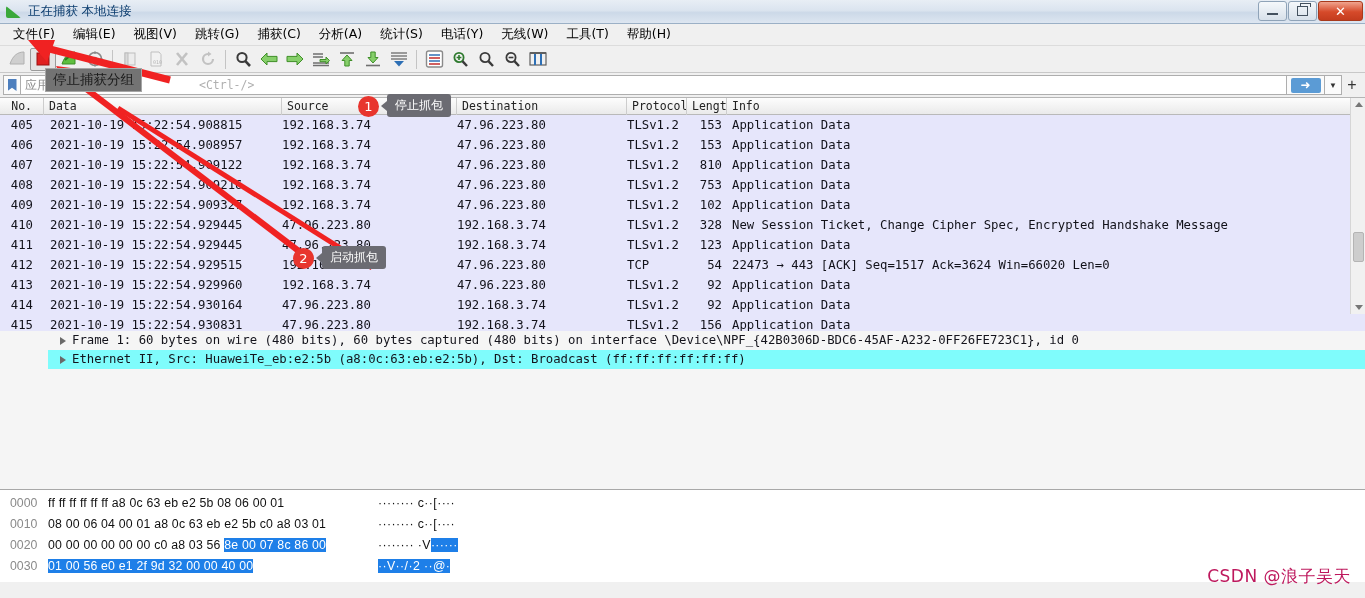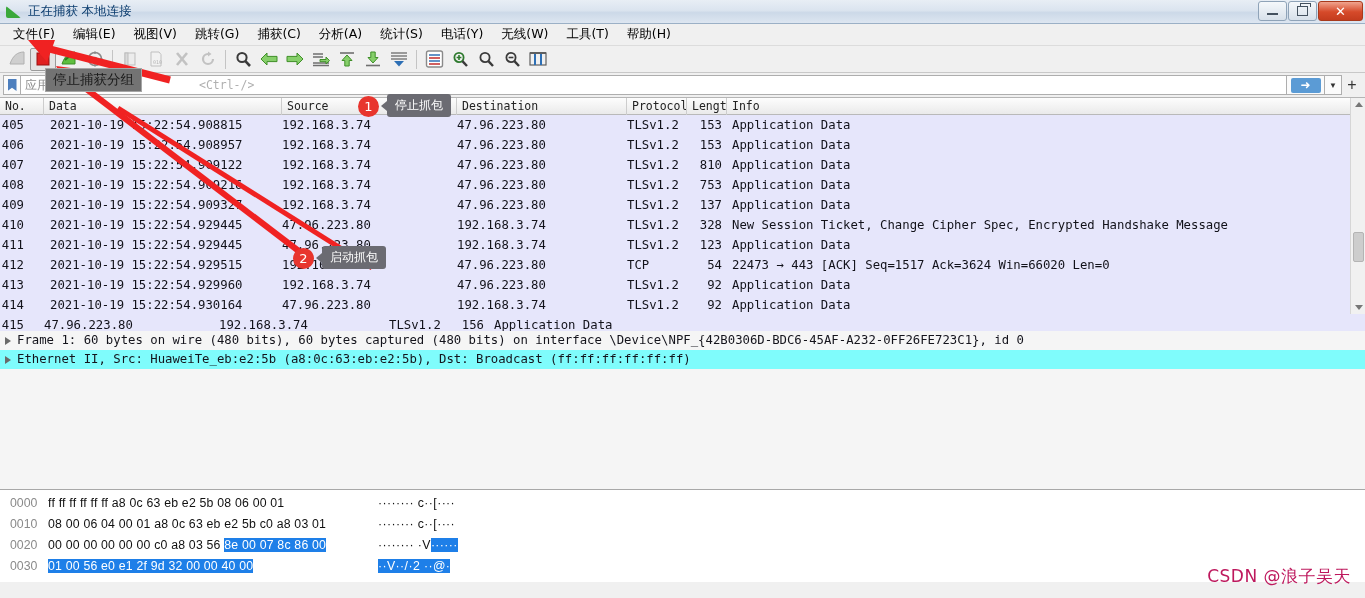--- a/index.html
+++ b/index.html
@@ -103,21 +103,21 @@
   .col-head .ch{
     border-right:1px solid #cdcdcd;height:17px;line-height:17px;
     padding-left:5px;box-sizing:border-box;overflow:hidden;white-space:nowrap;
   }
   .plist{
     font-family:"DejaVu Sans Mono",monospace;font-size:12.3px;color:#12121a;
     background:#fff;height:216px;overflow:hidden;position:relative;
   }
   .prow{height:20px;line-height:20px;display:flex;background:#e6e6fb;white-space:nowrap;}
   .prow .c{overflow:hidden;white-space:nowrap;box-sizing:border-box;}
-  .c-no{width:44px;text-align:right;padding-right:20px;}
+  .c-no{width:44px;text-align:right;padding-right:11px;}
   .c-time{width:238px;padding-left:6px;}
   .c-src{width:175px;}
   .c-dst{width:170px;}
   .c-proto{width:60px;}
   .c-len{width:40px;text-align:right;padding-right:5px;}
   .c-info{flex:1;padding-left:5px;}
   .vscroll{
     position:absolute;right:0;top:0;width:15px;height:216px;
     background:#f1f1f1;border-left:1px solid #d6d6d6;box-sizing:border-box;
   }
@@ -125,21 +125,21 @@
   .vscroll .ar{position:absolute;left:4px;width:0;height:0;}
   .vscroll .ar.up{top:4px;border-left:4px solid transparent;border-right:4px solid transparent;border-bottom:5px solid #777;}
   .vscroll .ar.dn{bottom:4px;border-left:4px solid transparent;border-right:4px solid transparent;border-top:5px solid #777;}
 
   
   .detail-pane{
     height:159px;background:#f5f5f5;border-top:1px solid #a8a8a8;
     font-family:"DejaVu Sans Mono",monospace;font-size:12.3px;color:#14141c;
     box-sizing:border-box;overflow:hidden;
   }
-  .drow{height:19px;line-height:19px;display:flex;align-items:center;padding-left:5px;white-space:nowrap;}
+  .drow{height:19px;line-height:19px;display:flex;align-items:center;padding-left:12px;white-space:nowrap;margin-left:48px;}
   .drow.hl{background:#7ffcfc;}
   .tri{
     width:0;height:0;margin-right:6px;
     border-top:4.5px solid transparent;border-bottom:4.5px solid transparent;
     border-left:6px solid #6a6a6a;flex:none;
   }
 
   
   .hex-pane{
     height:93px;background:#fff;border-top:1px solid #a8a8a8;
@@ -401,21 +401,21 @@
         <div class="c c-proto">TLSv1.2</div>
         <div class="c c-len">753</div>
         <div class="c c-info">Application Data</div>
       </div>
       <div class="prow">
         <div class="c c-no">409</div>
         <div class="c c-time">2021-10-19 15:22:54.909327</div>
         <div class="c c-src">192.168.3.74</div>
         <div class="c c-dst">47.96.223.80</div>
         <div class="c c-proto">TLSv1.2</div>
-        <div class="c c-len">137</div>
+        <div class="c c-len">102</div>
         <div class="c c-info">Application Data</div>
       </div>
       <div class="prow">
         <div class="c c-no">410</div>
         <div class="c c-time">2021-10-19 15:22:54.929445</div>
         <div class="c c-src">47.96.223.80</div>
         <div class="c c-dst">192.168.3.74</div>
         <div class="c c-proto">TLSv1.2</div>
         <div class="c c-len">328</div>
         <div class="c c-info">New Session Ticket, Change Cipher Spec, Encrypted Handshake Message</div>
@@ -451,20 +451,21 @@
         <div class="c c-no">414</div>
         <div class="c c-time">2021-10-19 15:22:54.930164</div>
         <div class="c c-src">47.96.223.80</div>
         <div class="c c-dst">192.168.3.74</div>
         <div class="c c-proto">TLSv1.2</div>
         <div class="c c-len">92</div>
         <div class="c c-info">Application Data</div>
       </div>
       <div class="prow">
         <div class="c c-no">415</div>
+        <div class="c c-time">2021-10-19 15:22:54.930831</div>
         <div class="c c-src">47.96.223.80</div>
         <div class="c c-dst">192.168.3.74</div>
         <div class="c c-proto">TLSv1.2</div>
         <div class="c c-len">156</div>
         <div class="c c-info">Application Data</div>
       </div>
     </div>
   <div class="vscroll">
     <div class="ar up"></div>
     <div class="thumb"></div>

